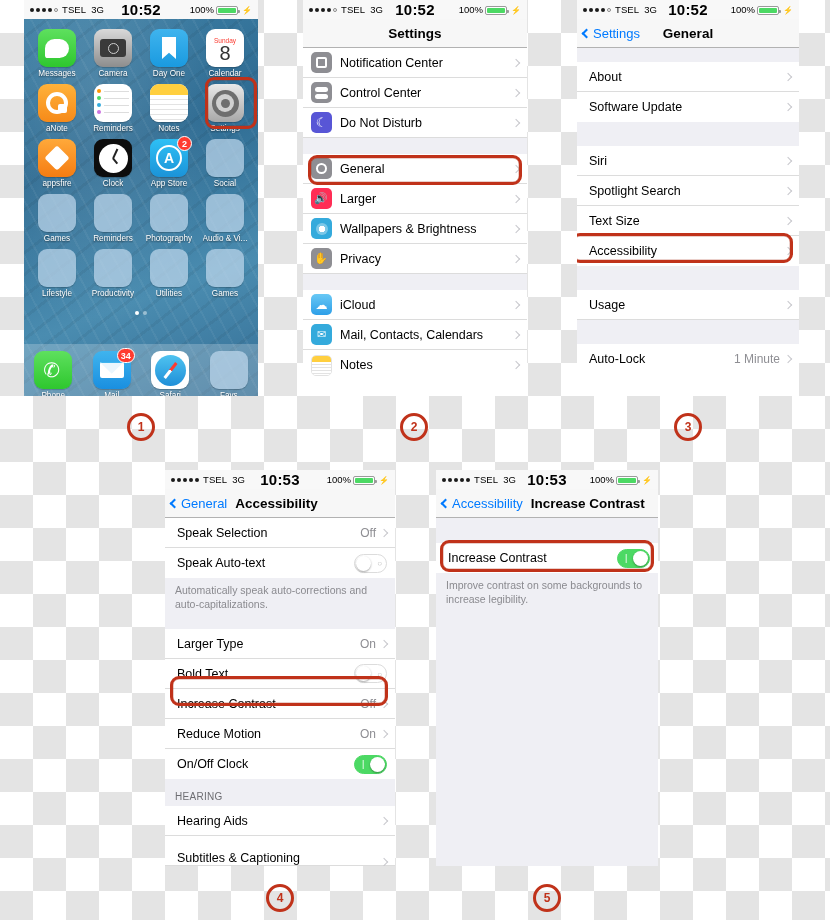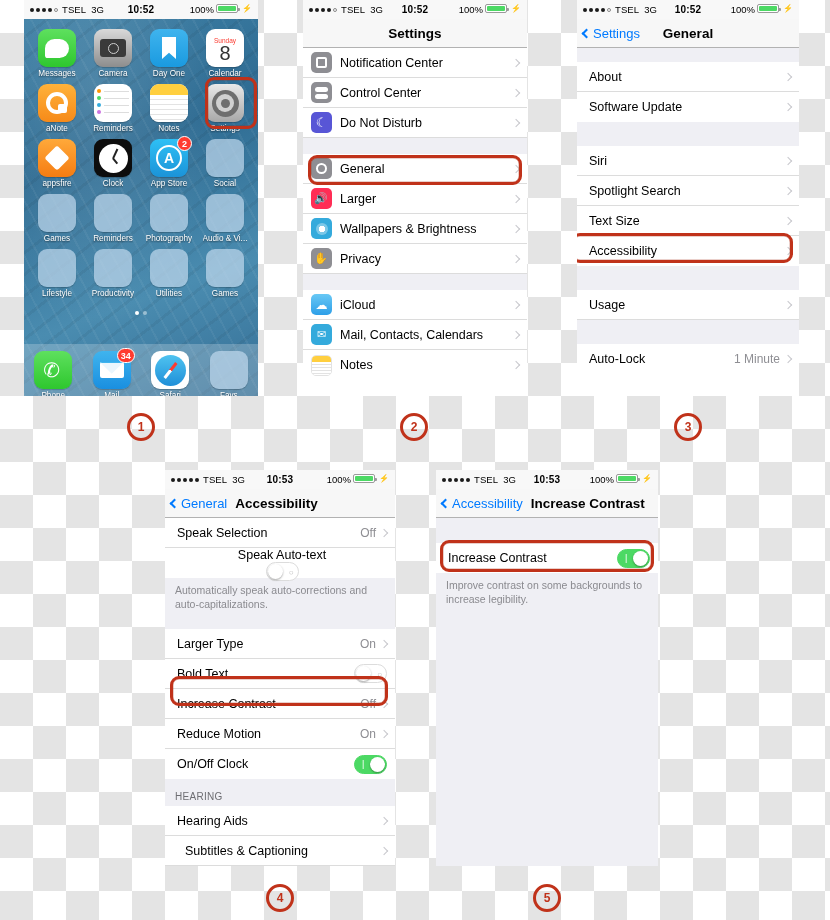--- a/index.html
+++ b/index.html
@@ -36,23 +36,23 @@
     color: #000;
     position: relative;
   }
   .sb-dots { display: flex; gap: 2px; align-items: center; margin-right: 4px; }
   .sb-dot { width: 4px; height: 4px; border-radius: 50%; background: #1a1a1a; }
   .sb-dot.hollow { background: transparent; border: 1px solid #8a8a8a; width: 4px; height: 4px; }
   .sb-carrier { font-size: 9.5px; letter-spacing: .1px; }
   .sb-net { font-size: 9.5px; margin-left: 5px; }
   .sb-time {
     position: absolute; left: 0; right: 0; text-align: center;
-    font-size: 10px; font-weight: bold; letter-spacing: .2px;
-  }
-  .sb-right { margin-left: auto; display: flex; align-items: flex-start; gap: 2px; z-index: 2; }
+    font-size: 15px; font-weight: bold; letter-spacing: .2px;
+  }
+  .sb-right { margin-left: auto; display: flex; align-items: flex-end; gap: 2px; z-index: 2; }
   .sb-pct { font-size: 9.5px; }
   .sb-batt {
     width: 22px; height: 9px; border: 1px solid #9a9a9a; border-radius: 2px;
     position: relative; padding: 1px; background: #fff;
   }
   .sb-batt::after {
     content: ""; position: absolute; right: -3px; top: 2.5px;
     width: 2px; height: 3px; background: #9a9a9a; border-radius: 0 1px 1px 0;
   }
   .sb-batt i { display: block; width: 100%; height: 100%; background: #4cd964; border-radius: 1px; }
@@ -727,21 +727,21 @@
     </span>
     <span class="nav-title-inline">Accessibility</span>
   </div>
 
   <div class="list">
     <div class="row" style="padding-left:12px;">
       <span class="row-label">Speak Selection</span>
       <span class="row-value">Off</span>
       <span class="chev"></span>
     </div>
-    <div class="row noborder" style="padding-left:12px;flex-direction:column;">
+    <div class="row noborder" style="padding-left:12px;">
       <span class="row-label">Speak Auto-text</span>
       <span class="sw">
           <i></i>
         </span>
     </div>
   </div>
   <div class="footnote">Automatically speak auto-corrections and auto-capitalizations.</div>
 
   <div class="gap" style="height:10px;"></div>
 
@@ -775,21 +775,21 @@
     </div>
   </div>
 
   <div class="section-head">HEARING</div>
 
   <div class="list">
     <div class="row" style="padding-left:12px;">
       <span class="row-label">Hearing Aids</span>
       <span class="chev"></span>
     </div>
-    <div class="row" style="padding-left:20px;">
+    <div class="row" style="padding-left:12px;align-items:flex-end;">
       <span class="row-label">Subtitles &amp; Captioning</span>
       <span class="chev"></span>
     </div>
   </div>
 
   <div class="annot" style="left:5px; top:206px; width:218px; height:30px;"></div>
 </div>
 <div class="num" style="left:266px; top:884px;">
   <span>4</span>
 </div>

